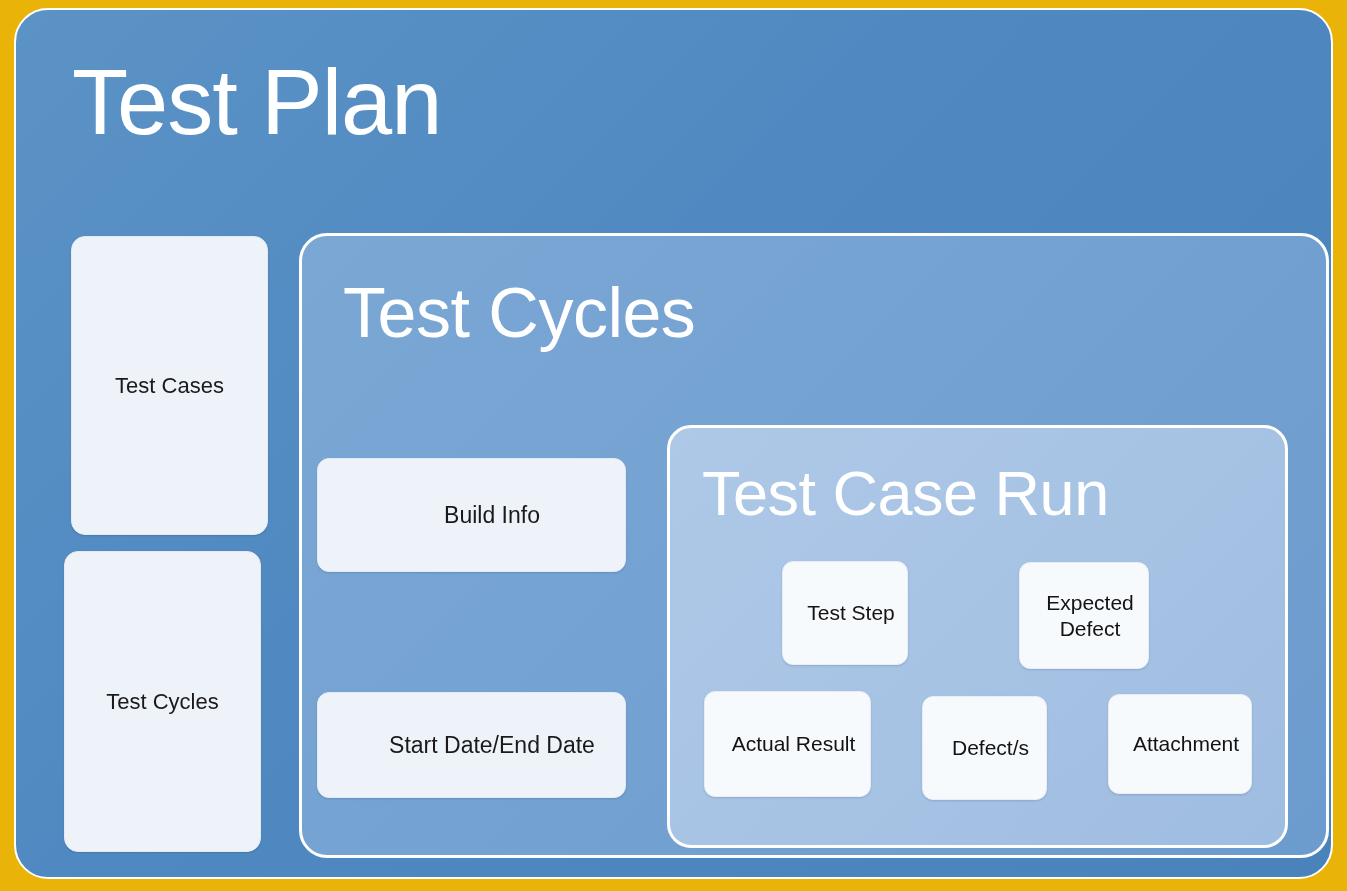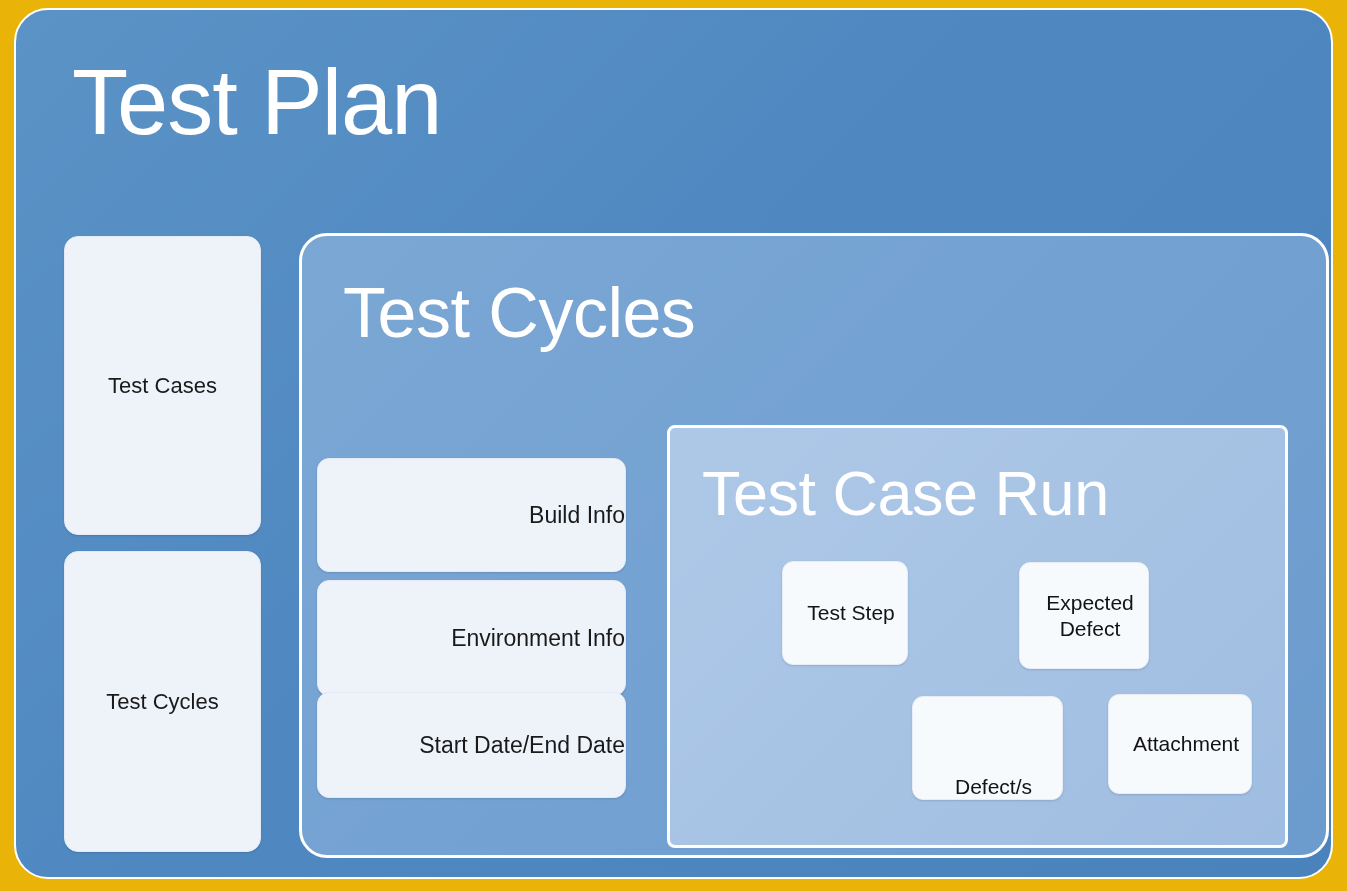--- a/index.html
+++ b/index.html
@@ -60,21 +60,21 @@
     align-items: center;
     justify-content: center;
     box-shadow: 0 1px 2px rgba(20,45,80,0.18);
   }
   .left-card .card-label {
     font-size: 22px;
     color: #1a1a1a;
     text-align: center;
     line-height: 1.15;
   }
-  #left-card-0 { top: 226px; height: 299px; }
+  #left-card-0 { top: 226px; height: 299px; margin-left: 7px; }
   #left-card-1 { top: 541px; height: 301px; }
 
   
   .cycles-container {
     position: absolute;
     left: 283px;
     top: 223px;
     width: 1030px;
     height: 625px;
     box-sizing: border-box;
@@ -99,21 +99,21 @@
   .mid-card {
     position: absolute;
     left: 15px;
     width: 309px;
     box-sizing: border-box;
     background: #eef3fa;
     border-radius: 12px;
     border: 1px solid #e3eaf5;
     display: flex;
     align-items: center;
-    justify-content: flex-end;
+    justify-content: center;
     box-shadow: 0 1px 2px rgba(20,45,80,0.16);
     padding-left: 41px;
   }
   .mid-card .card-label {
     font-size: 23px;
     color: #1a1a1a;
     text-align: center;
     line-height: 1.15;
   }
   #mid-card-0 { top: 222px; height: 114px; }
@@ -121,21 +121,21 @@
   #mid-card-2 { top: 456px; height: 106px; }
 
   
   .run-container {
     position: absolute;
     left: 365px;
     top: 189px;
     width: 621px;
     height: 423px;
     box-sizing: border-box;
-    border-radius: 8px;
+    border-radius: 24px;
     background: linear-gradient(135deg, #aec8e7 0%, #a7c3e4 50%, #9fbde1 100%);
     border: 3px solid #ffffff;
     overflow: hidden;
   }
   .run-title {
     position: absolute;
     left: 32px;
     top: 34px;
     font-size: 63px;
     line-height: 1;
@@ -161,21 +161,21 @@
   .leaf-card .card-label {
     font-size: 21px;
     color: #131313;
     text-align: center;
     line-height: 1.2;
     padding: 0 6px;
   }
   #leaf-card-0 { left: 112px; top: 133px; width: 126px; height: 104px; }
   #leaf-card-1 { left: 349px; top: 134px; width: 130px; height: 107px; }
   #leaf-card-2 { left:  34px; top: 263px; width: 167px; height: 106px; }
-  #leaf-card-3 { left: 242px; top: 268px; width: 151px; height: 104px; align-items: flex-end; }
+  #leaf-card-3 { left: 252px; top: 268px; width: 125px; height: 104px; }
   #leaf-card-4 { left: 438px; top: 266px; width: 144px; height: 100px; }
 </style>
 </head>
 <body>
 
 <div id="canvas">
 
   <div class="plan-container">
 
     <div class="plan-title">Test Plan</div>
@@ -189,40 +189,40 @@
     </div>
 
     <div class="cycles-container">
 
       <div class="cycles-title">Test Cycles</div>
 
       <div class="mid-card" id="mid-card-0">
         <span class="card-label">Build Info</span>
       </div>
 
-      <div class="mid-card" id="mid-card-1">
-        <span class="card-label">Environment Info</span>
-      </div>
 
       <div class="mid-card" id="mid-card-2">
         <span class="card-label">Start Date/End Date</span>
       </div>
 
       <div class="run-container">
 
         <div class="run-title">Test Case Run</div>
 
         <div class="leaf-card" id="leaf-card-0">
           <span class="card-label">Test Step</span>
         </div>
 
         <div class="leaf-card" id="leaf-card-1">
           <span class="card-label">Expected Defect</span>
         </div>
 
+        <div class="leaf-card" id="leaf-card-2">
+          <span class="card-label">Actual Result</span>
+        </div>
 
         <div class="leaf-card" id="leaf-card-3">
           <span class="card-label">Defect/s</span>
         </div>
 
         <div class="leaf-card" id="leaf-card-4">
           <span class="card-label">Attachment</span>
         </div>
 
       </div>

